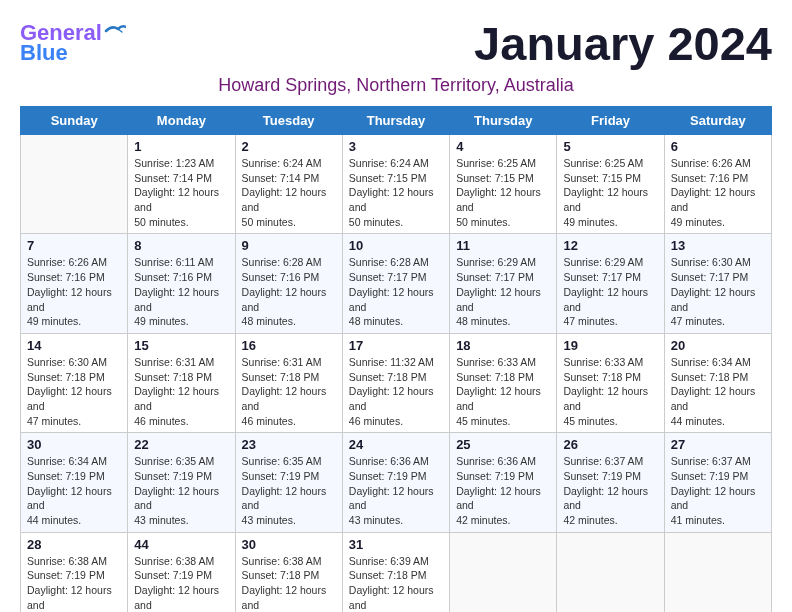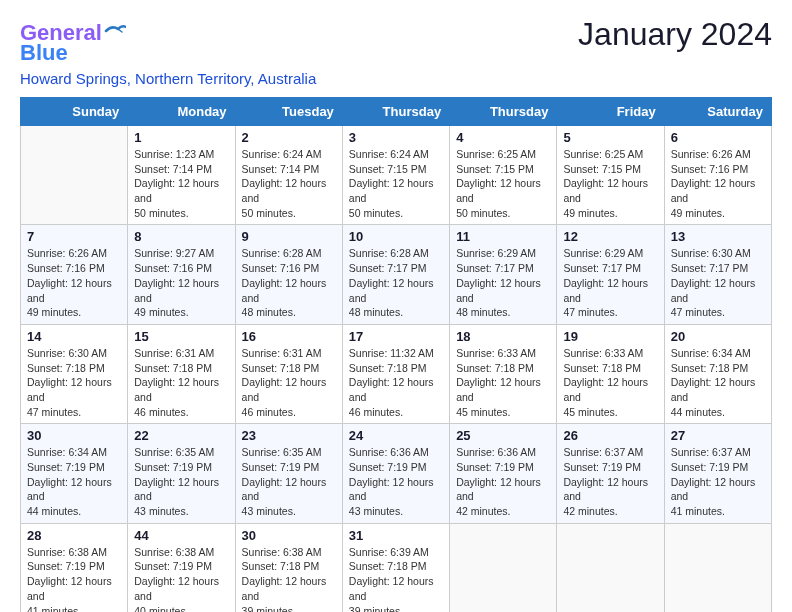--- a/index.html
+++ b/index.html
@@ -16,41 +16,41 @@
       justify-content: space-between;
       margin-bottom: 4px;
     }
     .logo {
       display: flex;
       flex-direction: column;
       align-items: flex-start;
       margin-top: 4px;
     }
     .month-title {
-      font-size: 32px;
-      font-weight: normal;
+      font-size: 47px;
+      font-weight: bold;
       color: #1a1a2e;
       text-align: right;
     }
     .subtitle {
-      text-align: left;
-      font-size: 15px;
-      color: #1d4ed8;
+      text-align: center;
+      font-size: 18px;
+      color: #701a75;
       margin-bottom: 10px;
       font-weight: normal;
     }
     .calendar-table {
       width: 100%;
       border-collapse: collapse;
       font-size: 11px;
     }
     .calendar-table th {
       background-color: #2979c4;
       color: #fff;
-      text-align: right;
+      text-align: center;
       padding: 6px 8px;
       font-size: 13px;
       font-weight: bold;
       border: 1px solid #2979c4;
     }
     .calendar-table td {
       border: 1px solid #ccc;
       vertical-align: top;
       padding: 4px 6px;
       width: calc(100% / 7);
@@ -175,21 +175,21 @@
           <div class="day-info">
             <div>Sunrise: 6:26 AM</div>
             <div>Sunset: 7:16 PM</div>
             <div>Daylight: 12 hours and</div>
             <div>49 minutes.</div>
           </div>
         </td>
         <td>
           <span class="day-num">8</span>
           <div class="day-info">
-            <div>Sunrise: 9:27 AM</div>
+            <div>Sunrise: 6:11 AM</div>
             <div>Sunset: 7:16 PM</div>
             <div>Daylight: 12 hours and</div>
             <div>49 minutes.</div>
           </div>
         </td>
         <td>
           <span class="day-num">9</span>
           <div class="day-info">
             <div>Sunrise: 6:28 AM</div>
             <div>Sunset: 7:16 PM</div>

